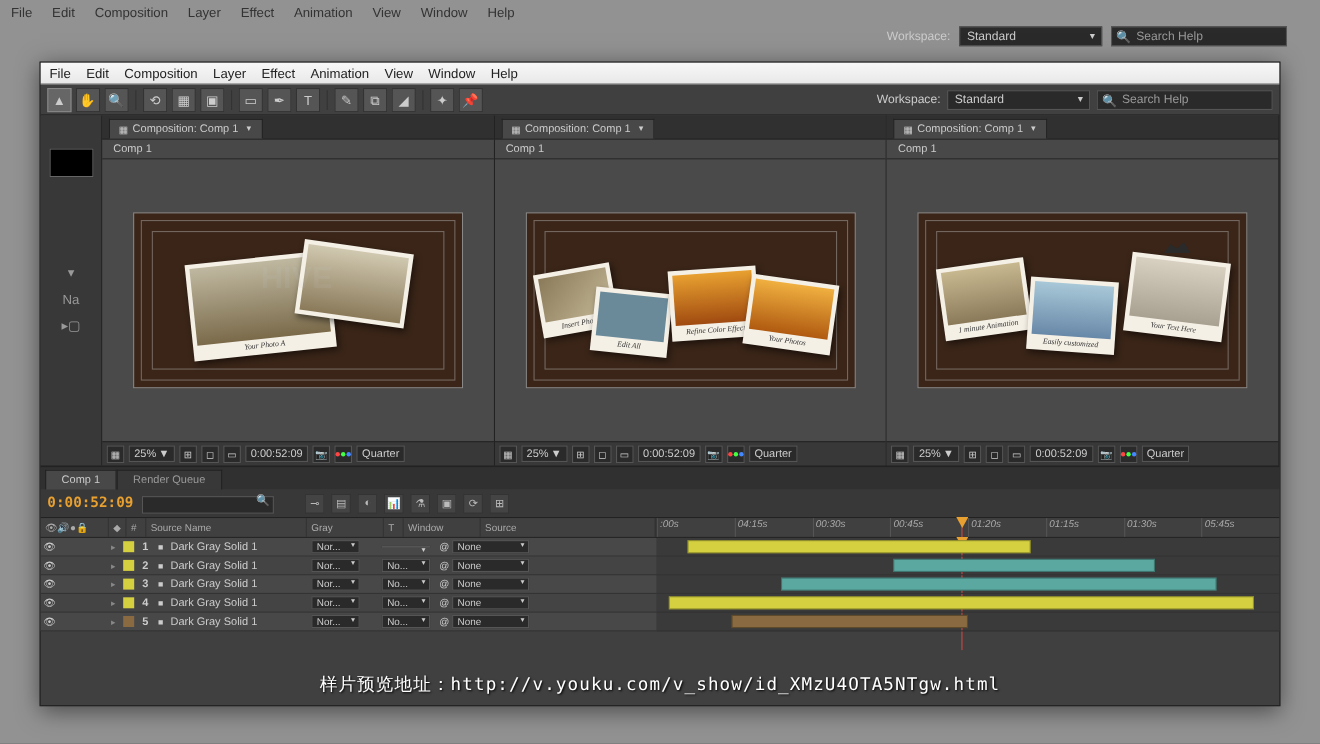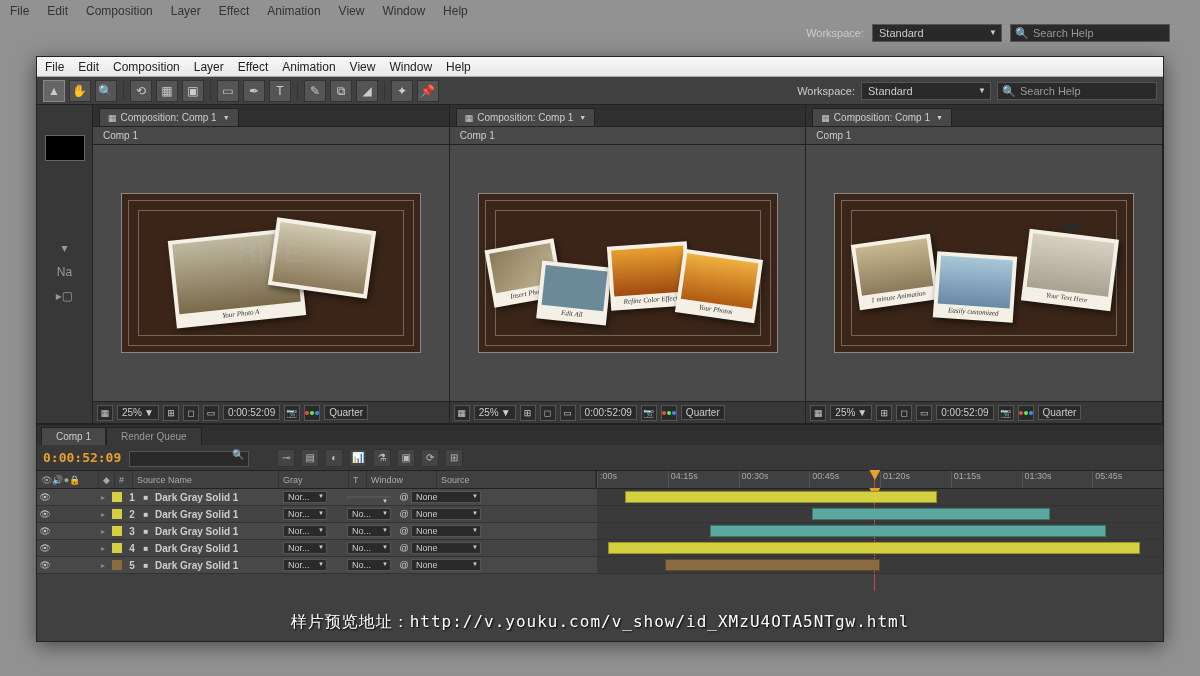--- a/index.html
+++ b/index.html
@@ -74,37 +74,37 @@
 .tl-header { height: 26px; background: #383838; display: flex; align-items: center; padding: 0 6px; gap: 8px; border-bottom: 1px solid #222; }
 .timecode { color: #e8a030; font-size: 13px; font-family: monospace; font-weight: bold; }
 .tl-search { background: #2a2a2a; border: 1px solid #555; width: 120px; height: 16px; font-size: 10px; padding: 0 18px 0 4px; color: #ccc; position: relative; }
 .tl-icons { display: flex; gap: 6px; margin-left: 20px; }
 .tl-icon-btn { width: 18px; height: 18px; background: #444; border: 1px solid #333; color: #bbb; font-size: 10px; display: flex; align-items: center; justify-content: center; }
 
 
 .tl-ruler-row { display: flex; height: 18px; border-bottom: 1px solid #222; }
 .tl-cols-header { width: 560px; background: #404040; display: flex; align-items: center; font-size: 9px; color: #aaa; border-right: 1px solid #222; }
 .tl-col-h { padding: 0 4px; border-right: 1px solid #333; height: 100%; display: flex; align-items: center; }
-.tl-ruler { flex: 1; background: #404040; position: relative; display: flex; font-size: 9px; color: #aaa; }
+.tl-ruler { flex: 1; background: #404040; position: relative; display: flex; font-size: 9px; color: #aaa; font-style: italic; }
 .tl-tick { flex: 1; border-left: 1px solid #555; padding-left: 2px; }
 .cti { position: absolute; top: 0; width: 1px; background: #d04444; height: 120px; }
 .cti::before { content: ''; position: absolute; top: -1px; left: -5px; width: 11px; height: 10px; background: #e8a030; clip-path: polygon(0 0, 100% 0, 50% 100%); }
 
 
 .tl-body { display: flex; }
 .tl-layers-left { width: 560px; }
 .layer-row { height: 17px; background: #484848; border-bottom: 1px solid #333; display: flex; align-items: center; font-size: 10px; color: #ccc; }
 .layer-row:nth-child(even) { background: #444; }
 .lr-eye { width: 16px; text-align: center; font-size: 9px; }
 .lr-toggles { width: 44px; display: flex; gap: 1px; }
 .lr-arrow { width: 12px; color: #888; font-size: 8px; text-align: center; }
 .lr-color { width: 10px; height: 10px; margin: 0 3px; }
 .lr-num { width: 14px; text-align: center; font-weight: bold; }
 .lr-bullet { width: 14px; text-align: center; font-size: 8px; }
-.lr-name { width: 130px; padding-left: 2px; font-weight: bold; }
+.lr-name { width: 130px; padding-left: 2px; }
 .lr-dd { background: #2a2a2a; border: 1px solid #555; padding: 0 12px 0 4px; font-size: 9px; margin-right: 6px; position: relative; min-width: 44px; }
 .lr-dd::after { content: '▼'; position: absolute; right: 2px; font-size: 6px; top: 1px; }
 .lr-at { width: 14px; text-align: center; font-size: 9px; }
 
 .tl-layers-right { flex: 1; position: relative; background: #3a3a3a; }
 .layer-bar-row { height: 17px; border-bottom: 1px solid #333; position: relative; }
 .layer-bar { position: absolute; height: 12px; top: 2px; border: 1px solid rgba(0,0,0,0.3); }
 
 .watermark { position: absolute; font-size: 28px; color: rgba(200,200,200,0.12); font-weight: bold; pointer-events: none; }
 </style>

